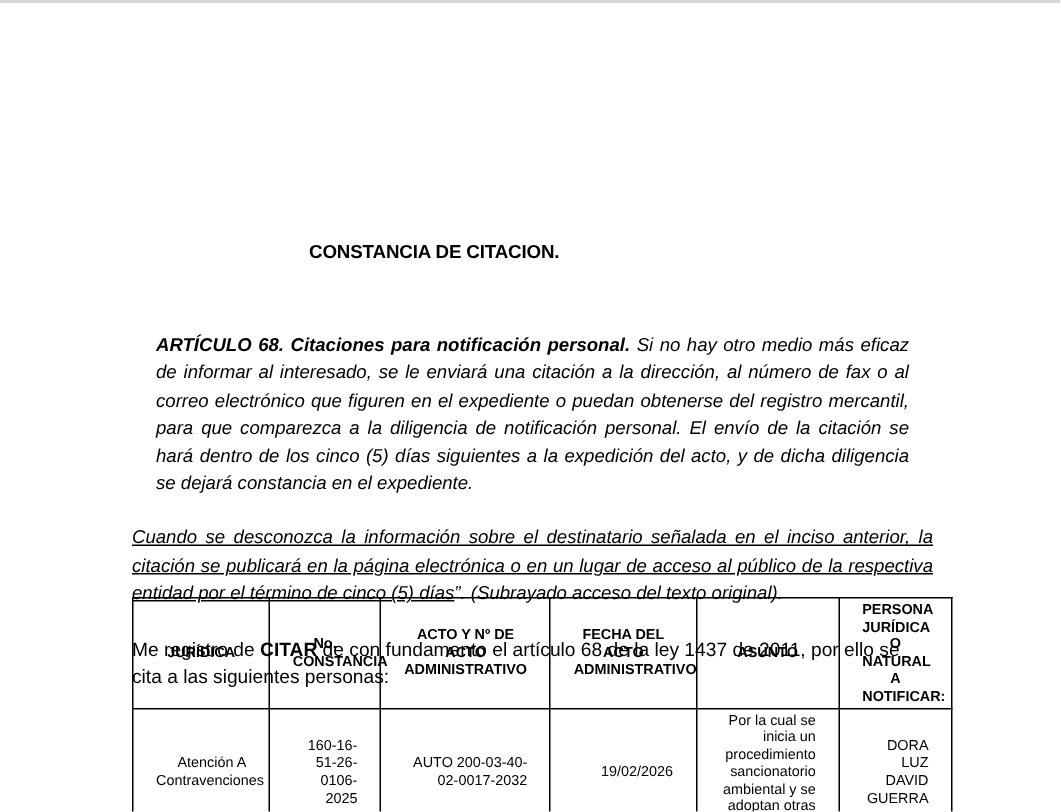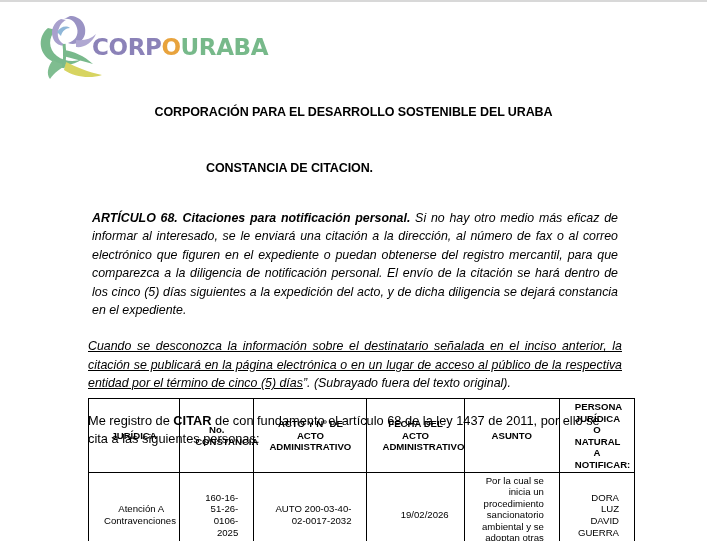--- a/index.html
+++ b/index.html
@@ -77,21 +77,21 @@
   }
 
   
   .body-wrap {
     position: absolute;
     left: 88px;
     top: 203px;
     width: 534px;
   }
   p.para {
-    margin: 4px;
+    margin: 16px;
     font-size: 12.4px;
     line-height: 18.4px;
     text-align: justify;
   }
   p.para.italic { font-style: italic; }
   .art-lead {
     font-weight: bold;
     font-style: italic;
   }
   .para-underline {
@@ -145,49 +145,30 @@
   .col-fecha     { width: 97px; }
   .col-asunto    { width: 95px; }
   .col-persona   { width: 75px; }
   td.asunto-cell { line-height: 11.4px; }
 </style>
 </head>
 <body>
 
 <div class="page">
 
-  <div class="logo-block">
-    <svg class="logo-mark" viewBox="0 0 76 72" aria-hidden="true">
-
-      <path d="M18 18 C8 26, 8 42, 20 50 C30 57, 44 56, 52 49 C46 52, 34 52, 27 46 C18 39, 18 27, 26 20 Z" fill="#79b98c"></path>
-      <path d="M23 50 C18 56, 16 64, 20 69 C24 63, 30 58, 38 55 C32 54, 27 53, 23 50 Z" fill="#7fbd90"></path>
-      <path d="M36 52 C46 57, 58 62, 72 65 C60 69, 44 67, 34 60 Z" fill="#d7d461"></path>
-      <path d="M33 40 C44 41, 54 46, 63 54 C52 51, 42 48, 33 46 Z" fill="#79b98c"></path>
-
-      <path d="M40 6 C50 6, 57 14, 55 24 C53 32, 45 36, 38 33 C45 31, 49 25, 47 18 C45 11, 40 8, 34 9 Z" fill="#9a93c4"></path>
-      <path d="M31 9 C24 12, 20 20, 23 28 C25 34, 31 37, 36 35 C30 33, 27 28, 28 22 C29 16, 32 12, 36 10 Z" fill="#a8a0cd"></path>
-      <path d="M46 30 C54 31, 61 29, 66 24 C62 33, 54 38, 46 37 Z" fill="#b0a8d2"></path>
-
-      <path d="M27 22 C30 17, 36 15, 40 18 C36 18, 32 21, 31 26 Z" fill="#8fb7d8"></path>
-
-      <path d="M34 34 C35 42, 35 50, 33 58" stroke="#79b98c" stroke-width="3" fill="none"></path>
-    </svg>
-    <div class="logo-word"><span class="lw-purple">CORP</span><span class="lw-orange">O</span><span class="lw-green">URABA</span></div>
-  </div>
 
   <div class="doc-title">
-    <div>CORPORACIÓN PARA EL DESARROLLO SOSTENIBLE DEL URABA</div>
   </div>
   <div class="doc-subtitle">CONSTANCIA DE CITACION.</div>
 
   <div class="body-wrap">
 
     <p class="para italic"><span class="art-lead">ARTÍCULO  68. Citaciones para notificación personal.</span><span> Si no hay otro medio más eficaz de informar al interesado, se le enviará una citación a la dirección, al número de fax o al correo electrónico que figuren en el expediente o puedan obtenerse del registro mercantil, para que comparezca a la diligencia de notificación personal. El envío de la citación se hará dentro de los cinco (5) días siguientes a la expedición del acto, y de dicha diligencia se dejará constancia en el expediente.</span></p>
 
-    <p class="para-underline"><span class="u">Cuando se desconozca la información sobre el destinatario señalada en el inciso anterior, la citación se publicará en la página electrónica o en un lugar de acceso al público de la respectiva entidad por el término de cinco (5) días</span><span>”. (Subrayado fuera del texto original).</span></p>
+    <p class="para-underline"><span class="u">Cuando se desconozca la información sobre el destinatario señalada en el inciso anterior, la citación se publicará en la página electrónica o en un lugar de acceso al público de la respectiva entidad por el término de cinco (5) días</span><span>”. (Subrayado acceso del texto original).</span></p>
 
     <p class="para-citar"><span>Me registro de </span><b>CITAR</b><span> de con fundamento el artículo 68 de la ley 1437 de 2011, por ello se cita a las siguientes personas:</span></p>
 
   </div>
 
   <table class="cit-table">
     <colgroup>
       <col class="col-tramite">
       <col class="col-exp">
       <col class="col-tipo">

